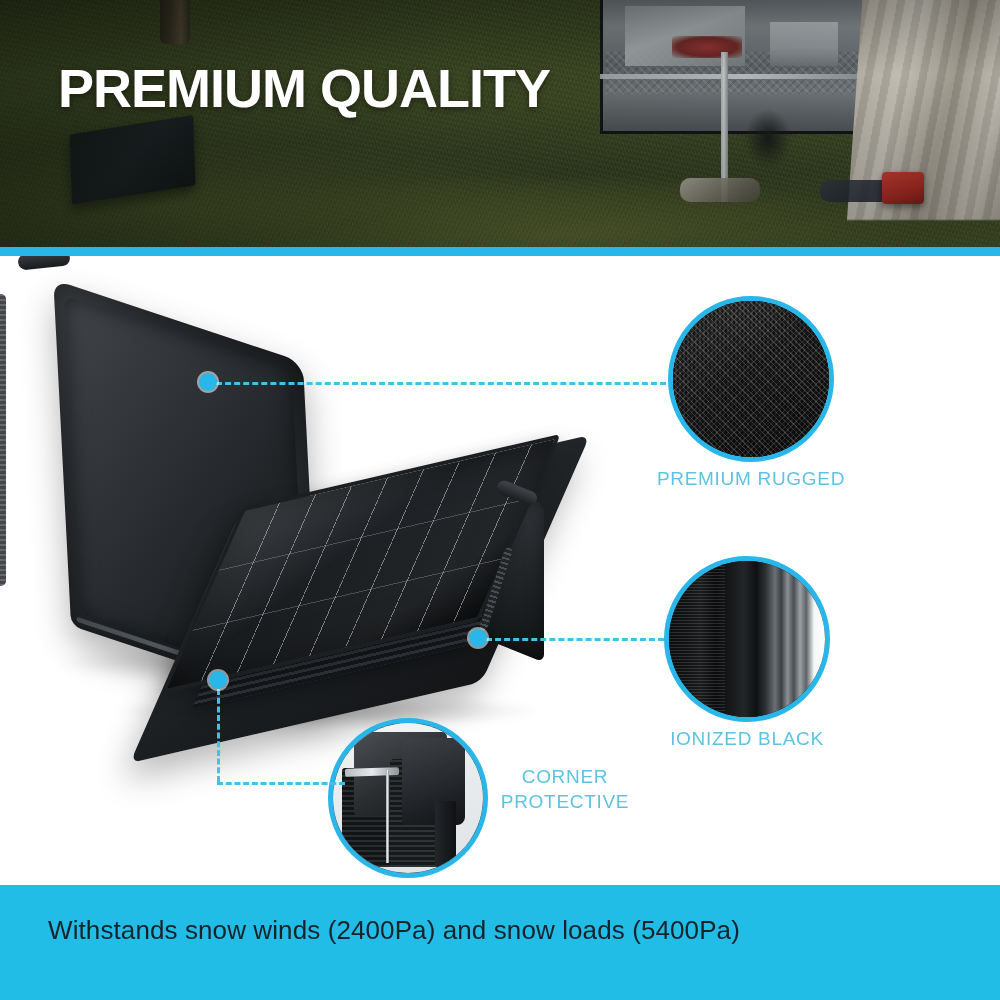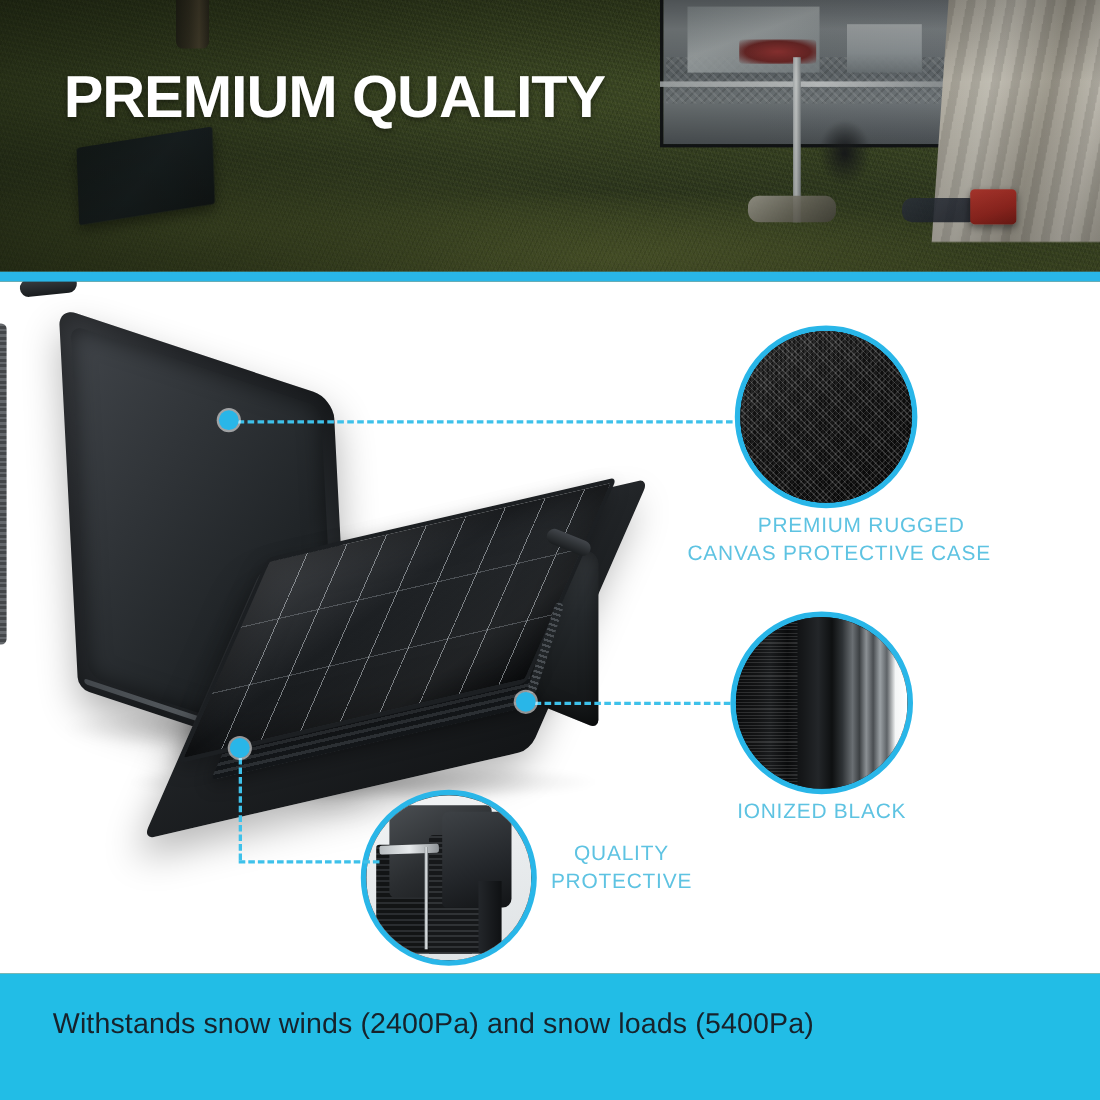--- a/index.html
+++ b/index.html
@@ -2,21 +2,21 @@
 <html><head>
 <meta charset="utf-8">
 <style>
   * { box-sizing: border-box; margin: 0; padding: 0; }
   html, body {
     width: 1000px; height: 1000px;
     background: #ffffff;
     font-family: "Liberation Sans", sans-serif;
     overflow: hidden;
   }
-  #page { position: relative; width: 1000px; height: 1000px; background:#a16207; overflow:hidden;padding-left:32px; }
+  #page { position: relative; width: 1000px; height: 1000px; background:#f9a8d4; overflow:hidden;padding-left:32px; }
 
   
   #header {
     position: absolute; left:0; top:0; width:1000px; height:247px;
     overflow: hidden;
     background: #2f3a22;
   }
   .photo-layer { position:absolute; inset:0; }
   
   .grass {
@@ -415,23 +415,22 @@
     <div class="dot" style="left:469px; top:373px;"></div>
     <div class="dash-h" style="left:486px; top:382px; width:178px;"></div>
 
     <div class="dot" style="left:209px; top:415px;"></div>
     <div class="dash-v" style="left:217px; top:433px; height:93px;"></div>
     <div class="dash-h" style="left:217px; top:526px; width:128px;"></div>
 
     <div class="circle" style="left:668px; top:40px; width:166px; height:166px;">
       <div class="circle-inner tex-canvas"></div>
     </div>
-    <div class="caption" style="left:625px; top:210px; width:252px;text-align:right;">
+    <div class="caption" style="left:625px; top:210px; width:252px;">
       <span>PREMIUM RUGGED</span>
-      <span>CANVAS PROTECTIVE CASE</span>
     </div>
 
     <div class="circle" style="left:664px; top:300px; width:166px; height:166px;">
       <div class="circle-inner tex-frame">
         <div class="frame-ribs"></div>
       </div>
     </div>
     <div class="caption" style="left:629px; top:470px; width:236px;">
       <span>IONIZED BLACK</span>
     </div>
@@ -441,21 +440,21 @@
         <div class="cp-panel"></div>
         <div class="cp-back"></div>
         <div class="cp-panel2"></div>
         <div class="cp-cap"></div>
         <div class="cp-rail"></div>
         <div class="cp-rod"></div>
         <div class="cp-side"></div>
       </div>
     </div>
     <div class="caption" style="left:490px; top:508px; width:150px;">
-      <span>QUALITY</span>
+      <span>CORNER</span>
       <span>PROTECTIVE</span>
     </div>
 
   </div>
 
   <div id="banner">
     <div id="banner-text">Withstands snow winds (2400Pa) and snow loads (5400Pa)</div>
   </div>
 
 </div>

